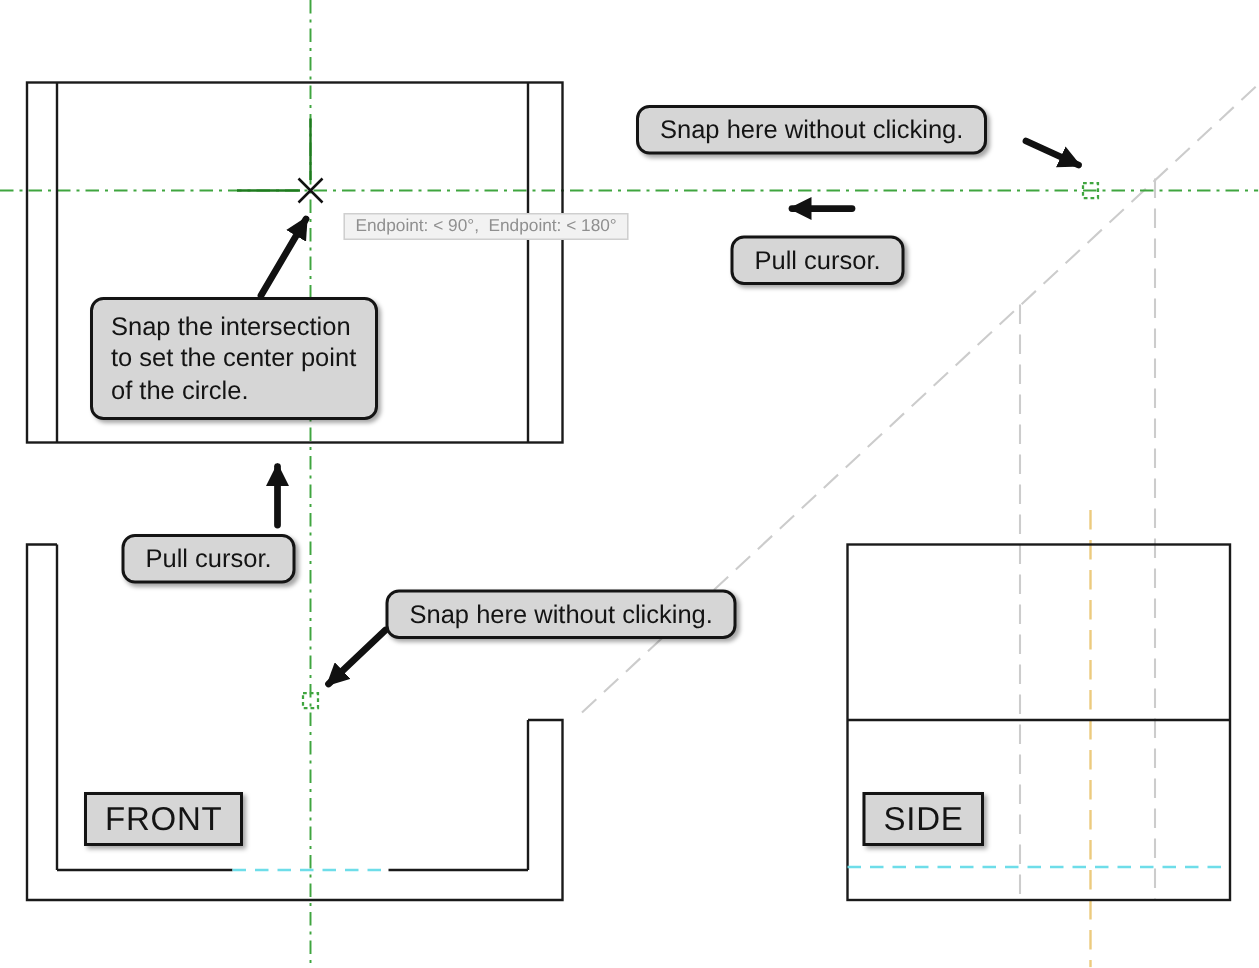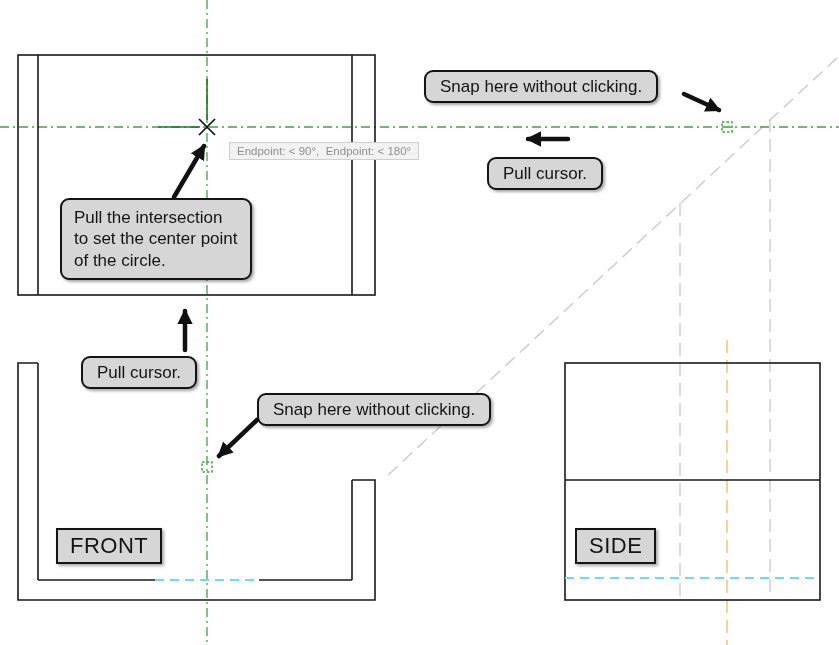--- a/index.html
+++ b/index.html
@@ -106,21 +106,21 @@
     <line x1="257" y1="420" x2="219" y2="456" class="arrow" marker-end="url(#ah)"></line>
   </svg>
 
   <div class="tooltip" style="left:229px;top:142px;">Endpoint: &lt; 90°,  Endpoint: &lt; 180°</div>
 
   <div class="callout" style="left:424px;top:70px;">Snap here without clicking.</div>
 
   <div class="callout" style="left:487px;top:157px;">Pull cursor.</div>
 
   <div class="callout multiline" style="left:60px;top:198px;">
-    <div>Pull the intersection</div>
+    <div>Snap the intersection</div>
     <div>to set the center point</div>
     <div>of the circle.</div>
   </div>
 
   <div class="callout" style="left:81px;top:356px;">Pull cursor.</div>
 
   <div class="callout" style="left:257px;top:393px;">Snap here without clicking.</div>
 
   <div class="callout view-label" style="left:56px;top:528px;">FRONT</div>
 

